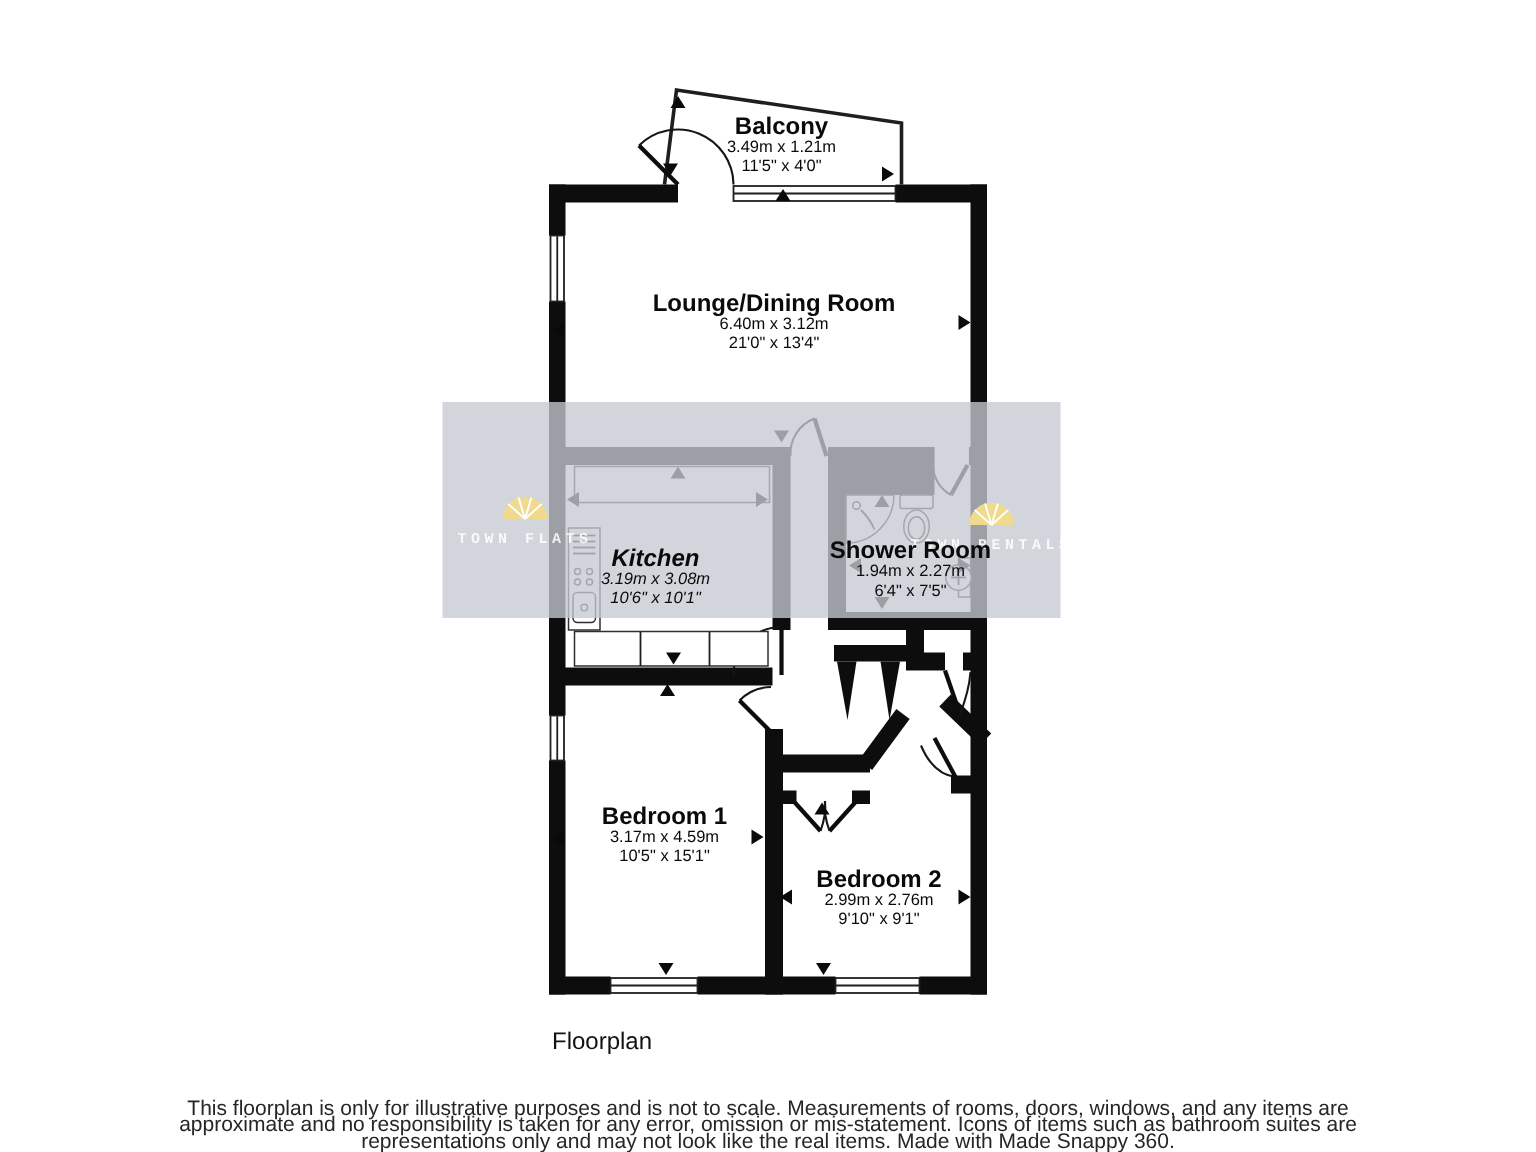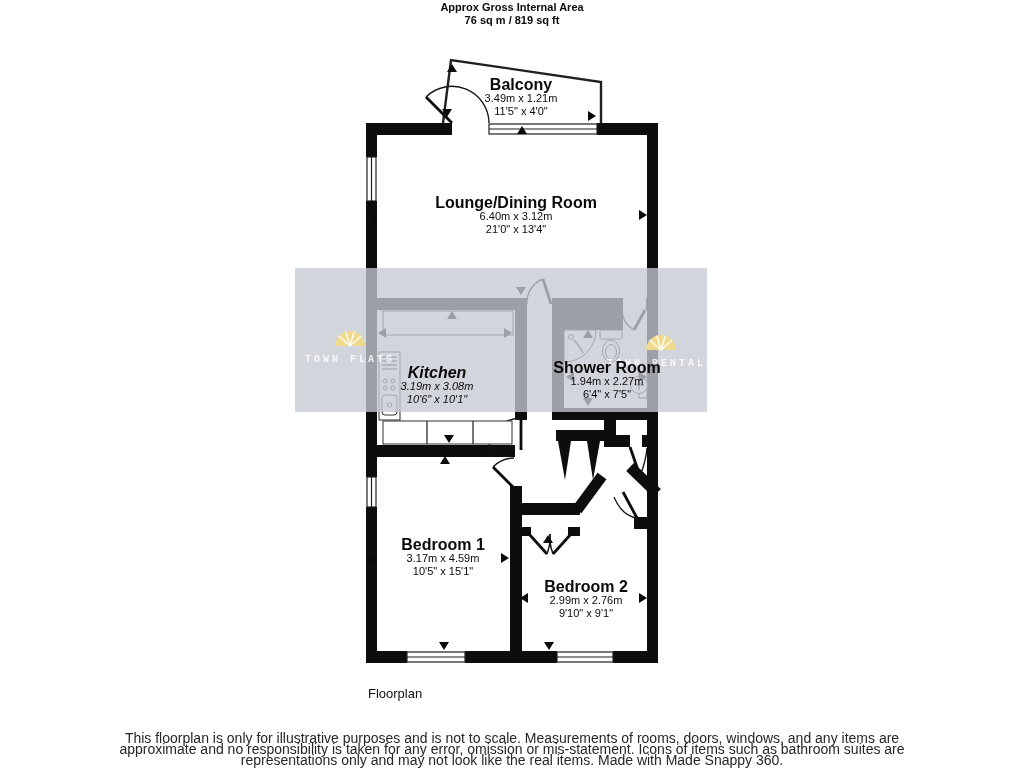--- a/index.html
+++ b/index.html
@@ -25,33 +25,29 @@
   .room-label{position:absolute;z-index:3;transform:translateX(-50%);text-align:center;
               white-space:nowrap;line-height:13.5px;font-size:11px;color:#0a0a0a;}
   .room-label .rn{font-weight:bold;font-size:16px;display:block;}
   .room-label span{display:block;}
   .band{position:absolute;left:295px;top:268px;width:412px;height:144px;
         background:var(--band);z-index:2;}
   .logo{position:absolute;text-align:center;transform:translateX(-50%);}
   .logo .lt{color:var(--logo-text);font-weight:bold;white-space:nowrap;}
   .logo-small .lt{font-size:10px;letter-spacing:3px;margin-top:3px;font-family:Liberation Mono, monospace;}
   .logo-big .lt{font-size:18px;letter-spacing:7px;margin-top:4px;}
-  .caption{position:absolute;left:368px;top:686px;z-index:3;font-size:13px;color:#111;}
+  .caption{position:absolute;left:368px;top:686px;z-index:3;font-size:16px;color:#111;}
   .disclaimer{position:absolute;top:733px;left:50%;transform:translateX(-50%);width:792px;
               z-index:3;text-align:center;font-size:14px;line-height:10.8px;color:#262626;}
 </style>
 </head>
 <body>
 
 <div class="page">
 
-  <div class="hdr">
-    <div>Approx Gross Internal Area</div>
-    <div>76 sq m / 819 sq ft</div>
-  </div>
 
   <svg class="plan-svg" width="1024" height="768" viewBox="0 0 1024 768">
 
     <g>
       <path class="thin2" d="M 443 123 L 451 60 L 601 82 L 601 123"></path>
     </g>
 
     <g>
       <rect class="wall" x="366" y="123" width="86" height="12"></rect>
       <rect class="wall" x="597" y="123" width="61" height="12"></rect>

